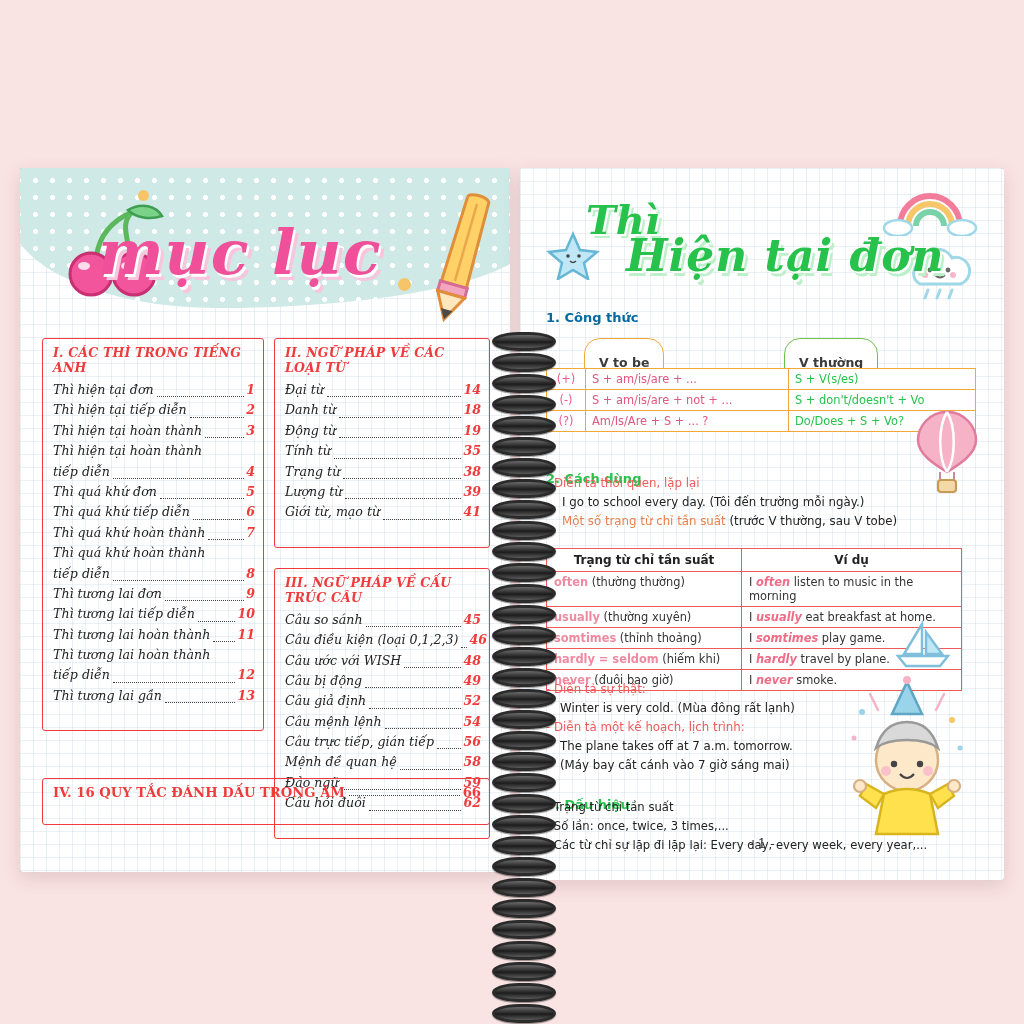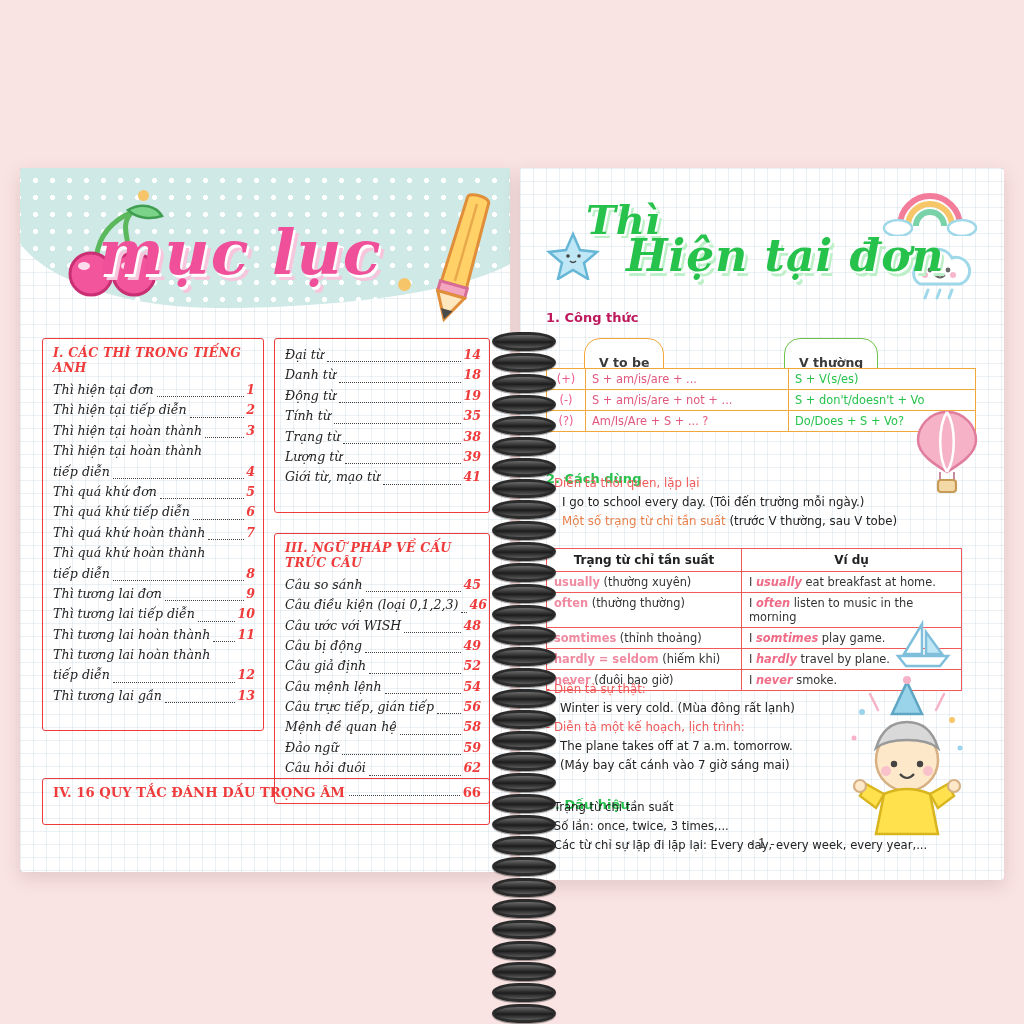--- a/index.html
+++ b/index.html
@@ -107,21 +107,21 @@
     text-shadow:2px 2px 0 #fff, 4px 4px 0 #bdf0c8;
   }
   .htd{
     position:absolute;left:106px;top:62px;
     font-family:"DejaVu Serif", serif;font-style:italic;font-weight:bold;
     font-size:44px;color:#27c24c;
     text-shadow:2px 2px 0 #fff, 4px 5px 0 #bdf0c8;
     letter-spacing:1px;
   }
   .h2{
-    font-family:"DejaVu Sans", sans-serif;font-weight:bold;font-size:13px;color:#be185d;
+    font-family:"DejaVu Sans", sans-serif;font-weight:bold;font-size:13px;color:#0369a1;
   }
   .h2.green{color:#27c24c;margin-top:23px;}
   .sec1{position:absolute;left:26px;top:142px;}
   .sec2{position:absolute;left:26px;top:280px;}
   .sec3{position:absolute;left:26px;top:606px;}
 
   .pill{
     position:absolute;border:1.6px solid;border-radius:16px;
     padding:16px 14px;font-size:12.5px;font-weight:bold;background:#fff;
   }
@@ -286,20 +286,21 @@
             <div class="entry">
                 <span class="lbl">Thì tương lai gần</span>
                 <span class="dots"></span>
                 <span class="pg">13</span>
               </div>
           </div>
         </div>
 
         <div class="col-right">
           <div class="box">
+            <div class="box-title">II. NGỮ PHÁP VỀ CÁC LOẠI TỪ</div>
             <div class="entry">
                 <span class="lbl">Đại từ</span>
                 <span class="dots"></span>
                 <span class="pg">14</span>
               </div>
             <div class="entry">
                 <span class="lbl">Danh từ</span>
                 <span class="dots"></span>
                 <span class="pg">18</span>
               </div>
@@ -458,26 +459,26 @@
           <div class="ind"><span class="o">Một số trạng từ chỉ tần suất</span> <span>(trước V thường, sau V tobe)</span></div>
         </div>
 
         <table class="atab">
           <tbody>
               <tr>
             <th class="l">Trạng từ chỉ tần suất</th>
             <th>Ví dụ</th>
           </tr>
           <tr>
+            <td class="l"><span class="kw">often</span> <span>(thường thường)</span></td>
+            <td><span>I </span><span class="kw2">often</span><span> listen to music in the morning</span></td>
+          </tr>
+          <tr>
             <td class="l"><span class="kw">usually</span> <span>(thường xuyên)</span></td>
             <td><span>I </span><span class="kw2">usually</span><span> eat breakfast at home.</span></td>
-          </tr>
-          <tr>
-            <td class="l"><span class="kw">often</span> <span>(thường thường)</span></td>
-            <td><span>I </span><span class="kw2">often</span><span> listen to music in the morning</span></td>
           </tr>
           <tr>
             <td class="l"><span class="kw">somtimes</span> <span>(thỉnh thoảng)</span></td>
             <td><span>I </span><span class="kw2">somtimes</span><span> play game.</span></td>
           </tr>
           <tr>
             <td class="l"><span class="kw">hardly = seldom</span> <span>(hiếm khi)</span></td>
             <td><span>I </span><span class="kw2">hardly</span><span> travel by plane.</span></td>
           </tr>
           <tr>

